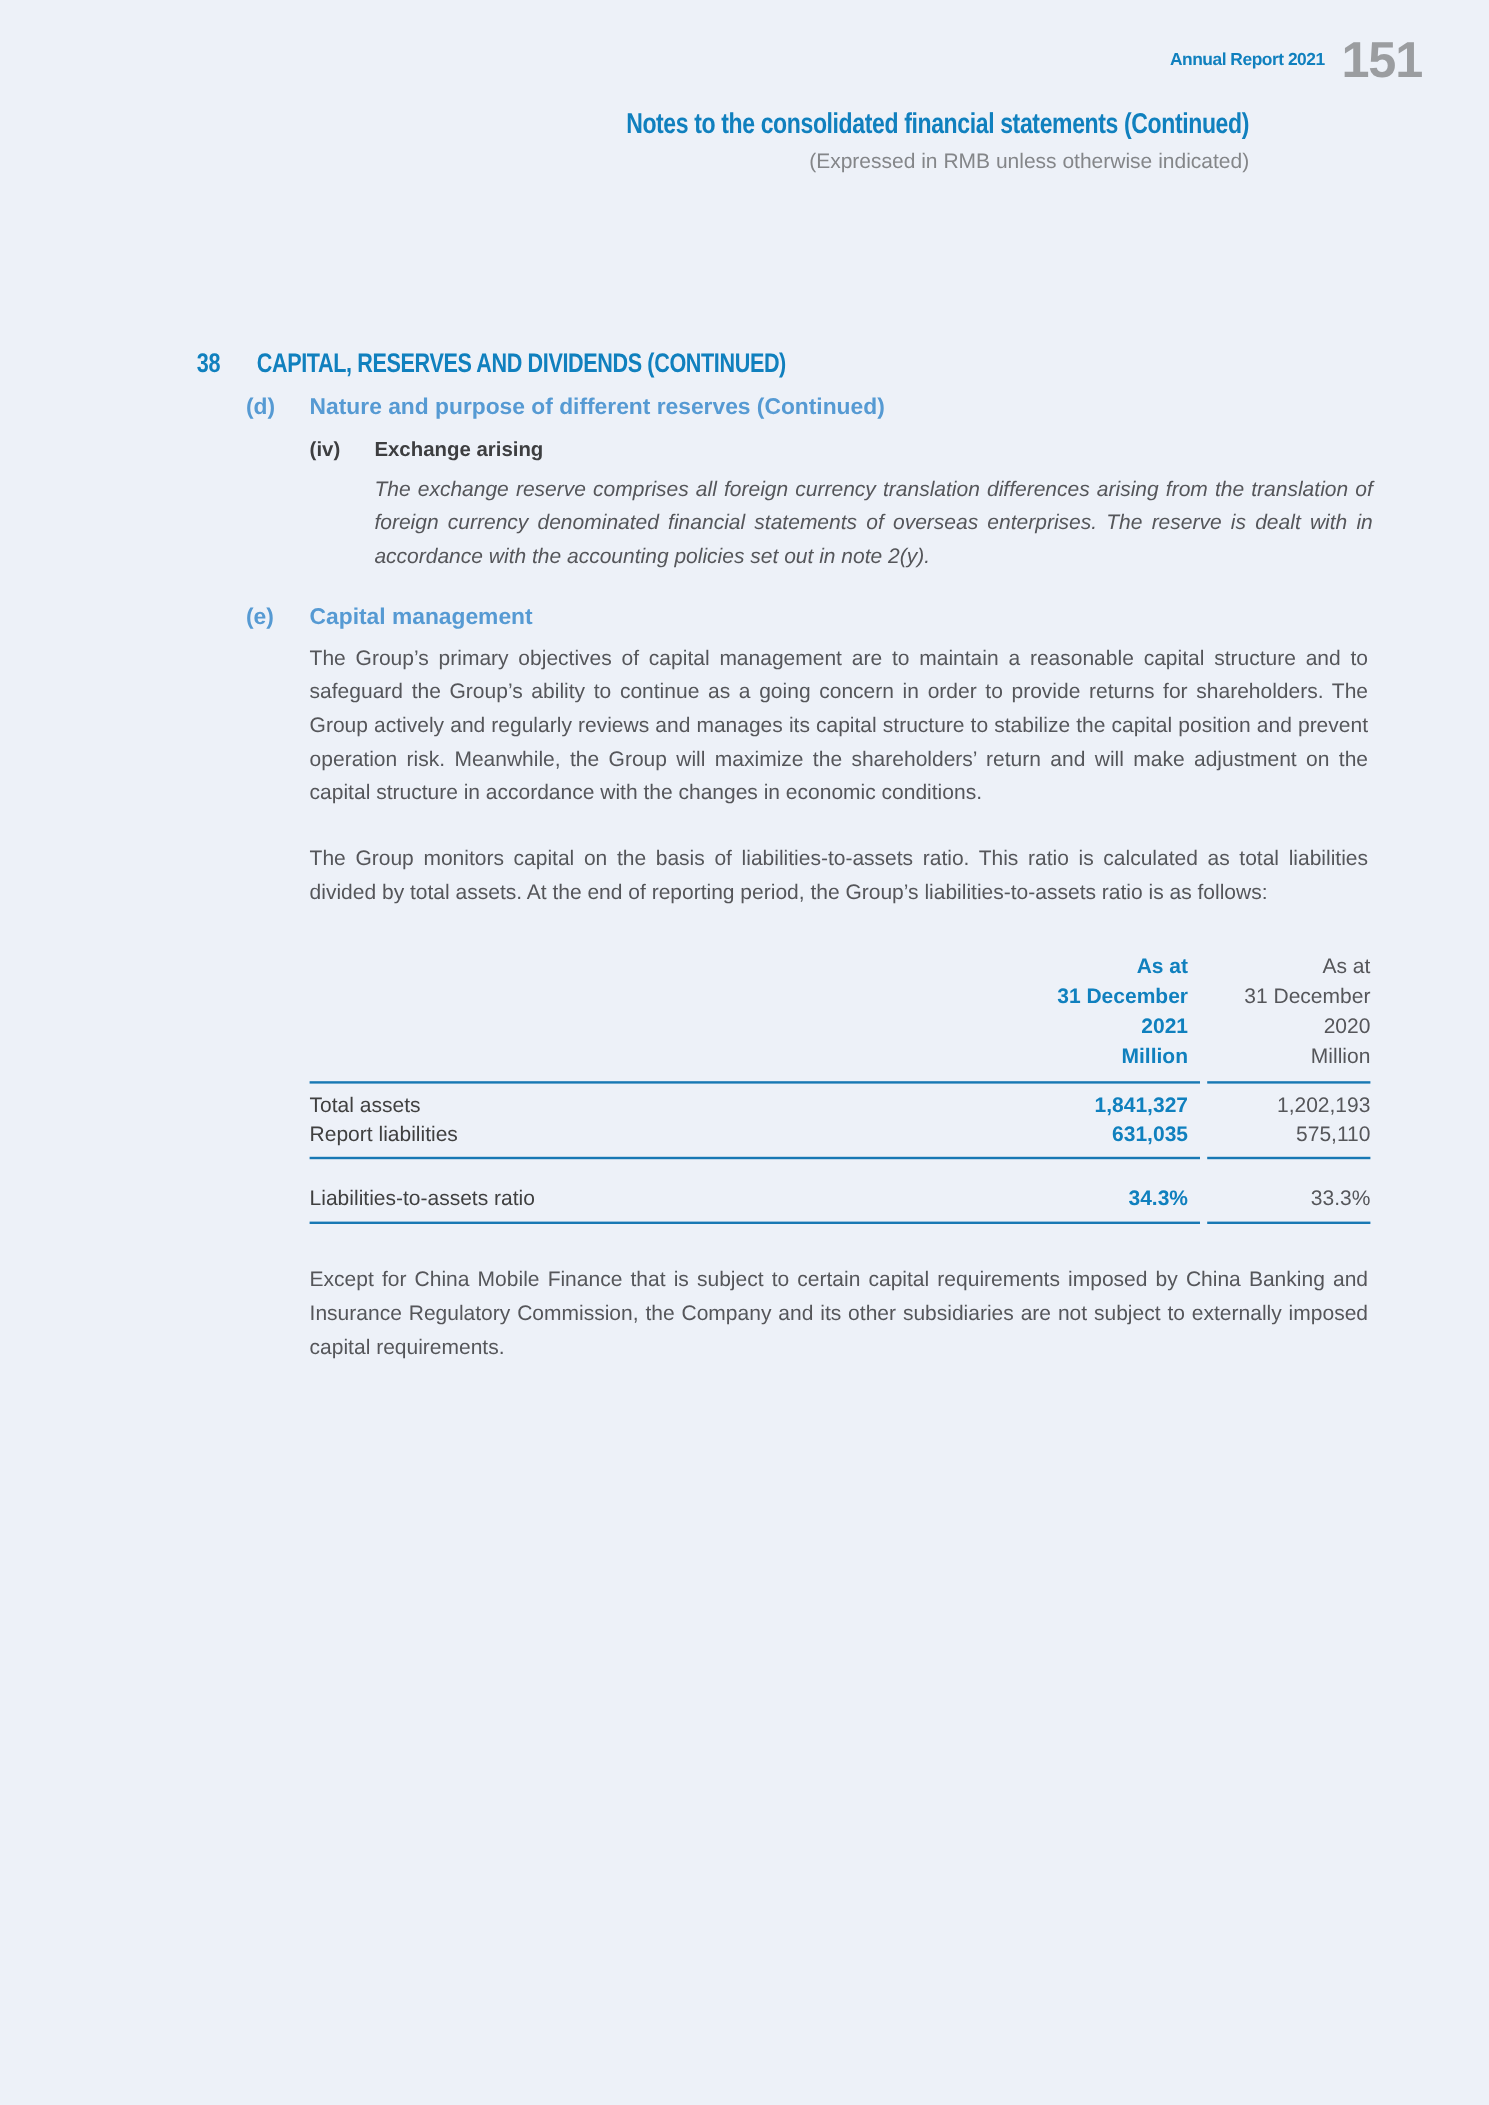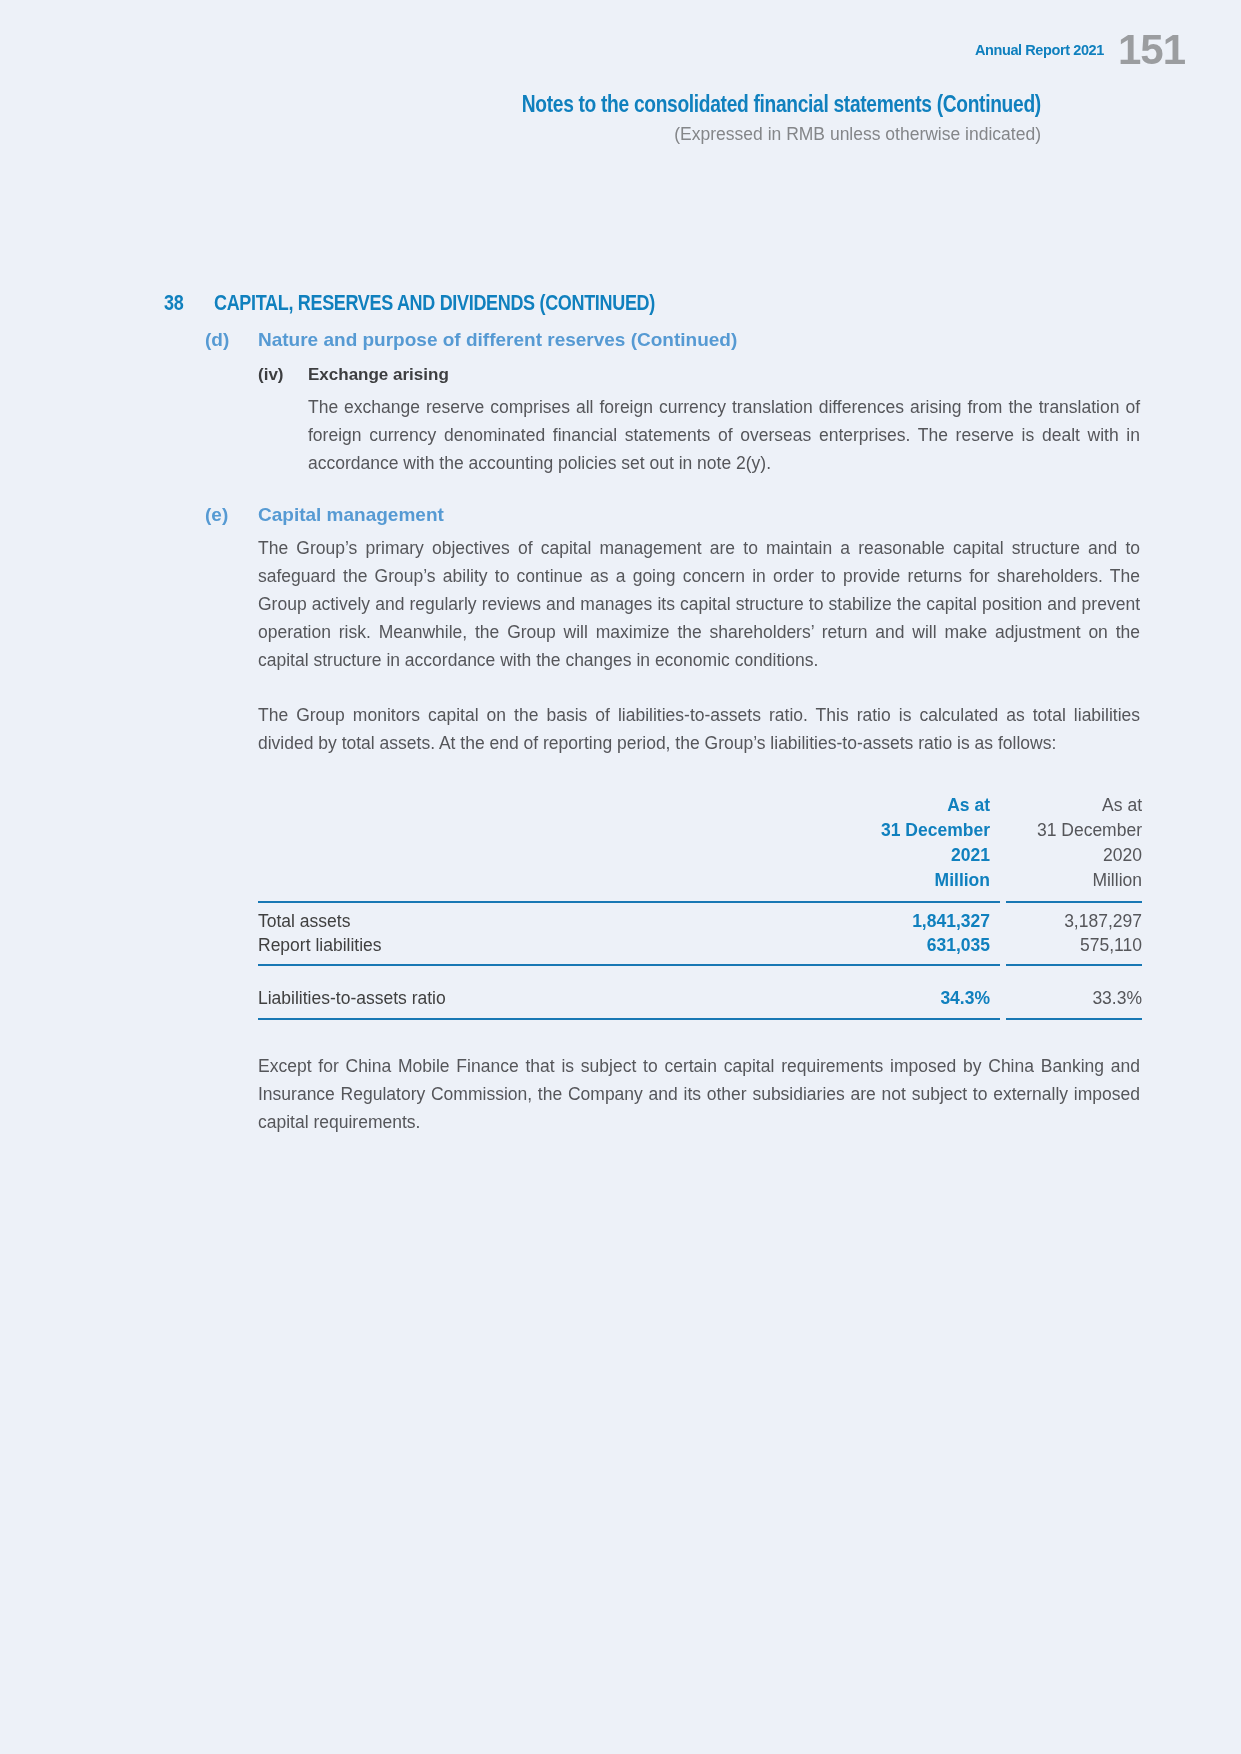--- a/index.html
+++ b/index.html
@@ -31,26 +31,26 @@
   
   .main { position:absolute; left:164px; top:290px; width:980px; }
 
   .sec-head { display:flex; color:#1080be; font-size:22.5px; align-items:baseline; }
   .sec-head .sec-num { width:50px; flex:none; }
 
   .sub-head { display:flex; margin-left:41px; margin-top:13px;
               color:#569ad3; font-weight:bold; font-size:19px; align-items:baseline; }
   .sub-head .sub-letter { width:53px; flex:none; }
 
-  .item-iv { display:flex; margin-left:94px; margin-top:14px; }
+  .item-iv { display:flex; margin-left:94px; margin-top:14px;justify-content:space-between; }
   .item-iv .marker { width:50px; flex:none; font-weight:bold; color:#3d3e40; font-size:17px; }
   .item-iv .iv-content { width:832px; }
   .item-iv .iv-title { font-weight:bold; color:#3d3e40; font-size:17px; }
   .para { text-align:justify; line-height:28px; font-size:17.5px; color:#55565a; }
-  .item-iv .para { margin-top:8px; }
+  .item-iv .para { margin-top:8px;font-style:italic; }
 
   .e-body { margin-left:94px; width:882px; }
   .p1 { margin-top:8px; }
   .p2 { margin-top:27px; }
   .p3 { margin-top:32px; }
 
   
   .fin-table { margin-left:94px; width:884px; margin-top:36px; font-size:17.5px; }
   .thead { display:flex; }
   .thead .spacer { flex:1; }
@@ -130,21 +130,21 @@
       </div>
       <div class="rule r-top">
         <span class="seg1"></span>
         <span class="seg2"></span>
       </div>
 
       <div class="trows">
         <div class="trow">
           <span class="rlabel">Total assets</span>
           <span class="cell v2021">1,841,327</span>
-          <span class="cell v2020">3,187,297</span>
+          <span class="cell v2020">1,202,193</span>
         </div>
         <div class="trow">
           <span class="rlabel">Report liabilities</span>
           <span class="cell v2021">631,035</span>
           <span class="cell v2020">575,110</span>
         </div>
       </div>
 
       <div class="rule r-mid">
         <span class="seg1"></span>

